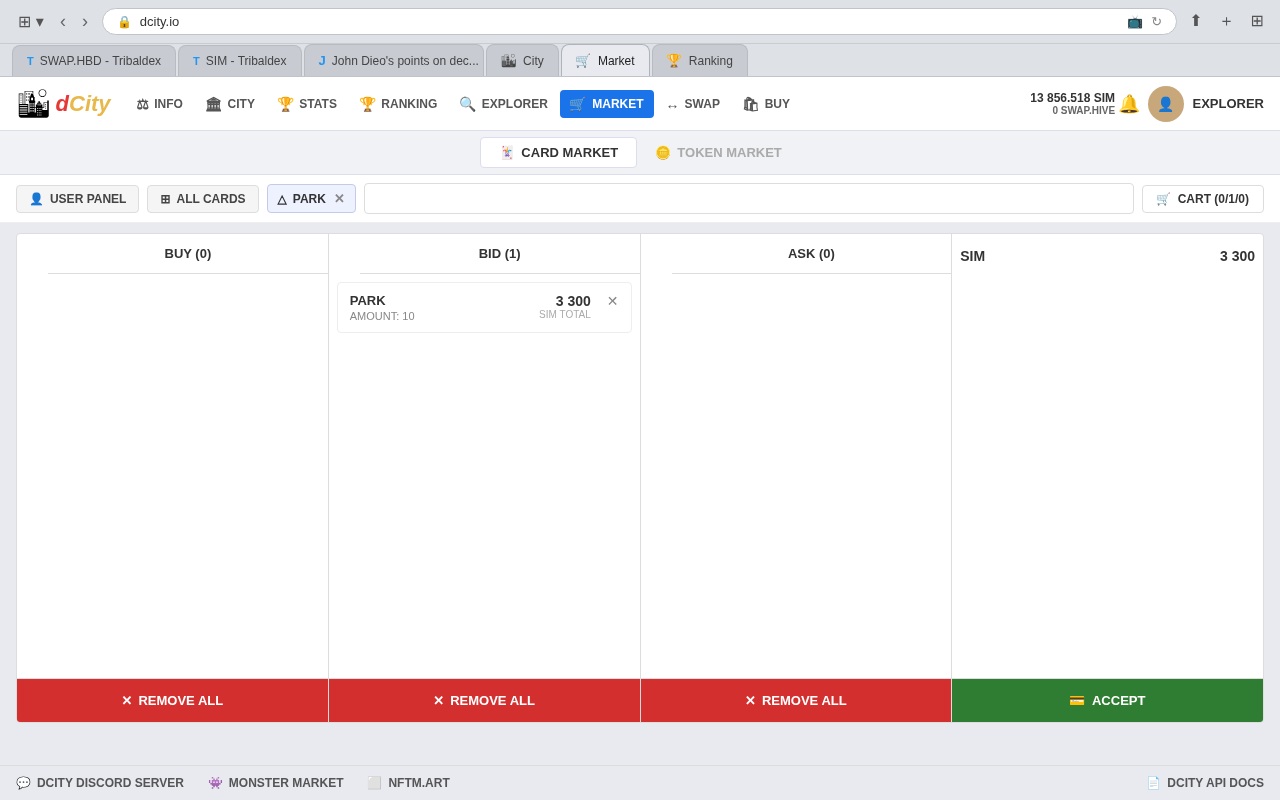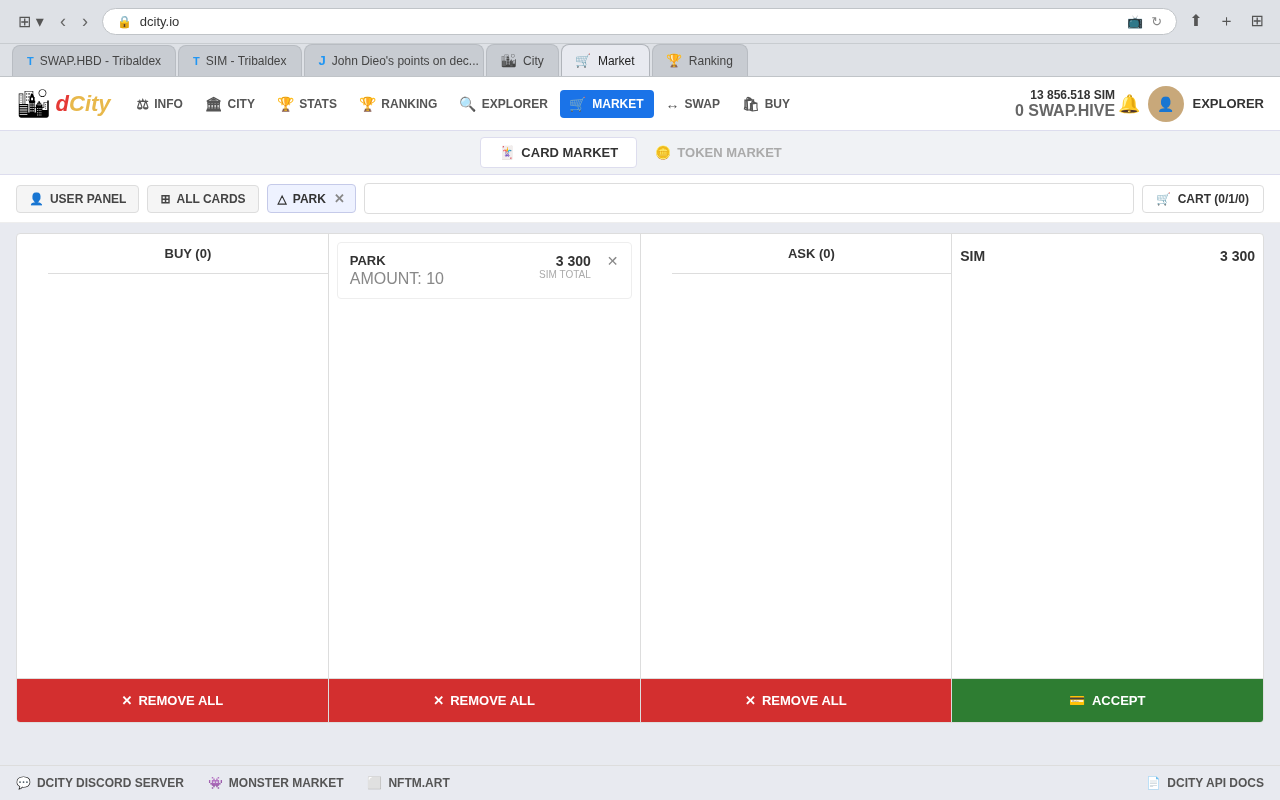--- a/index.html
+++ b/index.html
@@ -27,21 +27,21 @@
     .logo-area { display: flex; align-items: center; gap: 4px; margin-right: 16px; }
     .logo-icon { font-size: 28px; }
     .logo-text { font-size: 22px; font-weight: 900; color: #e8b84b; font-style: italic; }
     .logo-d { color: #e53935; }
     .nav-menu { display: flex; align-items: center; gap: 2px; flex: 1; }
     .nav-item { padding: 6px 10px; font-size: 12px; font-weight: 700; color: #555; cursor: pointer; display: flex; align-items: center; gap: 5px; border-radius: 4px; white-space: nowrap; }
     .nav-item.active { background: #1a73e8; color: white; border-radius: 4px; }
     .nav-item .nav-icon { font-size: 14px; }
     .balance-area { display: flex; flex-direction: column; align-items: flex-end; margin-right: 3px; font-size: 12px; font-weight: 700; color: #333; }
     .balance-sim { color: #333; }
-    .balance-swap { color: #666; font-size: 16px; }
+    .balance-swap { color: #666; font-size: 10px; }
     .header-right { display: flex; align-items: center; gap: 8px; }
     .bell-icon { font-size: 18px; color: #666; cursor: pointer; }
     .user-avatar { width: 36px; height: 36px; border-radius: 50%; background: #c8a87a; display: flex; align-items: center; justify-content: center; font-size: 14px; cursor: pointer; overflow: hidden; }
     .username { font-size: 13px; font-weight: 700; color: #333; cursor: pointer; }
 
     
     .sub-nav { background: #f0f2f5; border-bottom: 1px solid #dde; display: flex; align-items: center; justify-content: center; gap: 0; padding: 6px 0; }
     .sub-nav-item { padding: 7px 18px; font-size: 13px; font-weight: 600; color: #555; cursor: pointer; display: flex; align-items: center; gap: 6px; border-radius: 4px; }
     .sub-nav-item.active { background: white; border: 1px solid #dde; color: #333; border-radius: 4px; }
     .sub-nav-item.inactive { color: #aaa; }
@@ -52,21 +52,21 @@
     .filter-tag { background: #eef2ff; border: 1px solid #c5cae9; border-radius: 4px; padding: 6px 10px; font-size: 12px; font-weight: 700; cursor: pointer; display: flex; align-items: center; gap: 6px; color: #333; }
     .filter-tag .close-tag { color: #888; font-size: 13px; margin-left: 2px; cursor: pointer; }
     .search-input { flex: 1; border: 1px solid #ddd; border-radius: 4px; padding: 7px 12px; font-size: 13px; outline: none; }
     .cart-btn { background: white; border: 1px solid #ddd; border-radius: 4px; padding: 6px 14px; font-size: 12px; font-weight: 700; cursor: pointer; display: flex; align-items: center; gap: 6px; color: #333; white-space: nowrap; }
     .col-header { background: white; padding: 12px 16px; font-size: 13px; font-weight: 700; color: #333; border-bottom: 1px solid #ddd; text-align: center; margin-left: 31px; }
     .col-body { flex: 1; padding: 8px; min-height: 400px; position: relative; }
 
     
     .bid-card { background: white; border: 1px solid #eee; border-radius: 4px; padding: 10px 12px; margin-bottom: 6px; display: flex; align-items: flex-start; justify-content: space-between; }
     .bid-card-left .bid-name { font-size: 13px; font-weight: 700; color: #333; }
-    .bid-card-left .bid-amount { font-size: 16px; color: #888; margin-top: 2px; }
+    .bid-card-left .bid-amount { font-size: 11px; color: #888; margin-top: 2px; }
     .bid-card-right { text-align: right; }
     .bid-price { font-size: 14px; font-weight: 700; color: #333; }
     .bid-label { font-size: 10px; color: #aaa; }
     .bid-close { color: #888; cursor: pointer; font-size: 14px; margin-left: 8px; }
     .total-row { display: flex; justify-content: space-between; padding: 6px 0; font-size: 14px; font-weight: 700; color: #333; }
     .total-note { position: absolute; bottom: 80px; left: 8px; right: 8px; font-size: 10px; color: #999; text-align: center; line-height: 1.4; }
 
     
     .col-footer { border-top: 1px solid #ddd; }
     .remove-btn { width: 100%; background: #d32f2f; color: white; border: none; padding: 14px; font-size: 13px; font-weight: 700; cursor: pointer; display: flex; align-items: center; justify-content: center; gap: 6px; }
@@ -229,20 +229,23 @@
           <button class="remove-btn">
             <span>✕</span>
             <span>REMOVE ALL</span>
           </button>
         </div>
       </div>
     </div>
 
     <div class="col-wrapper">
       <div class="col-inner">
+        <div class="col-header">
+          <span>BID (1)</span>
+        </div>
         <div class="col-body">
           <div class="bid-card">
             <div class="bid-card-left">
               <div class="bid-name">PARK</div>
               <div class="bid-amount">AMOUNT: 10</div>
             </div>
             <div class="bid-card-right" style="display:flex;align-items:flex-start;gap:8px;">
               <div>
                 <div class="bid-price">3 300</div>
                 <div class="bid-label">SIM TOTAL</div>

